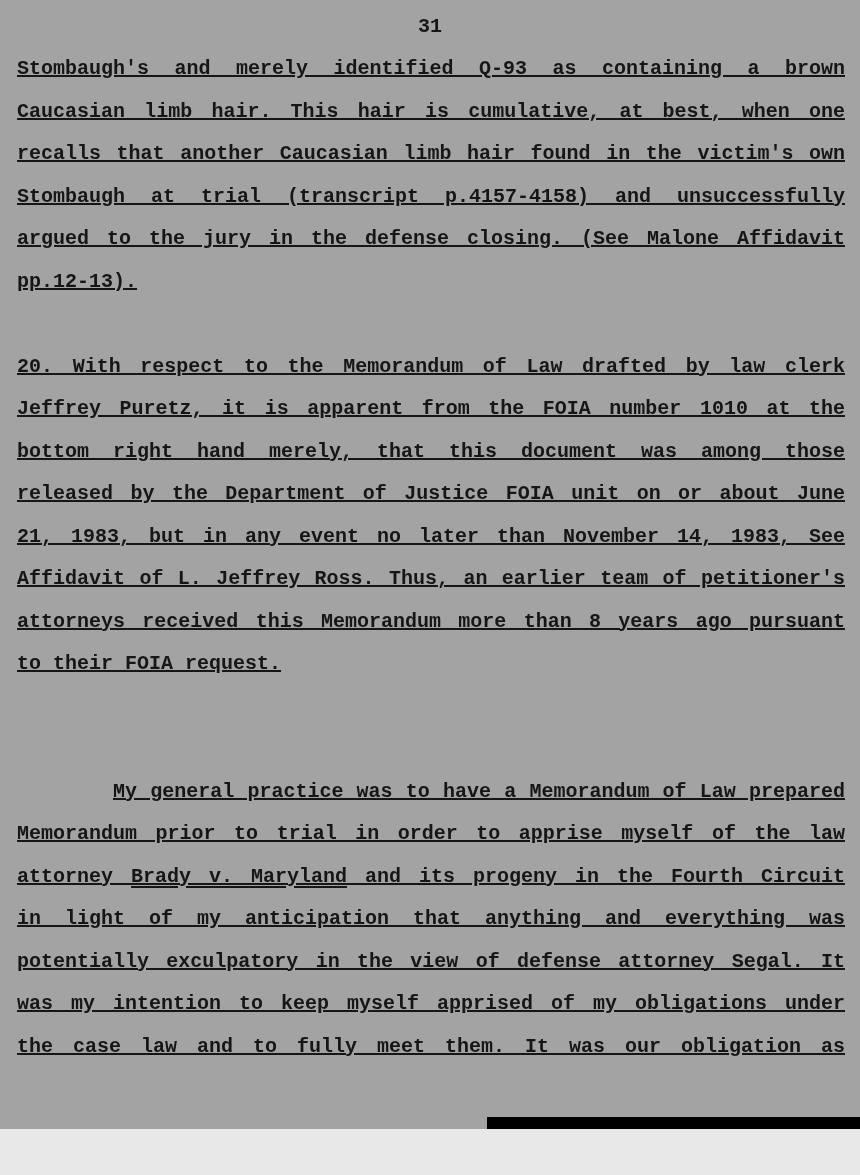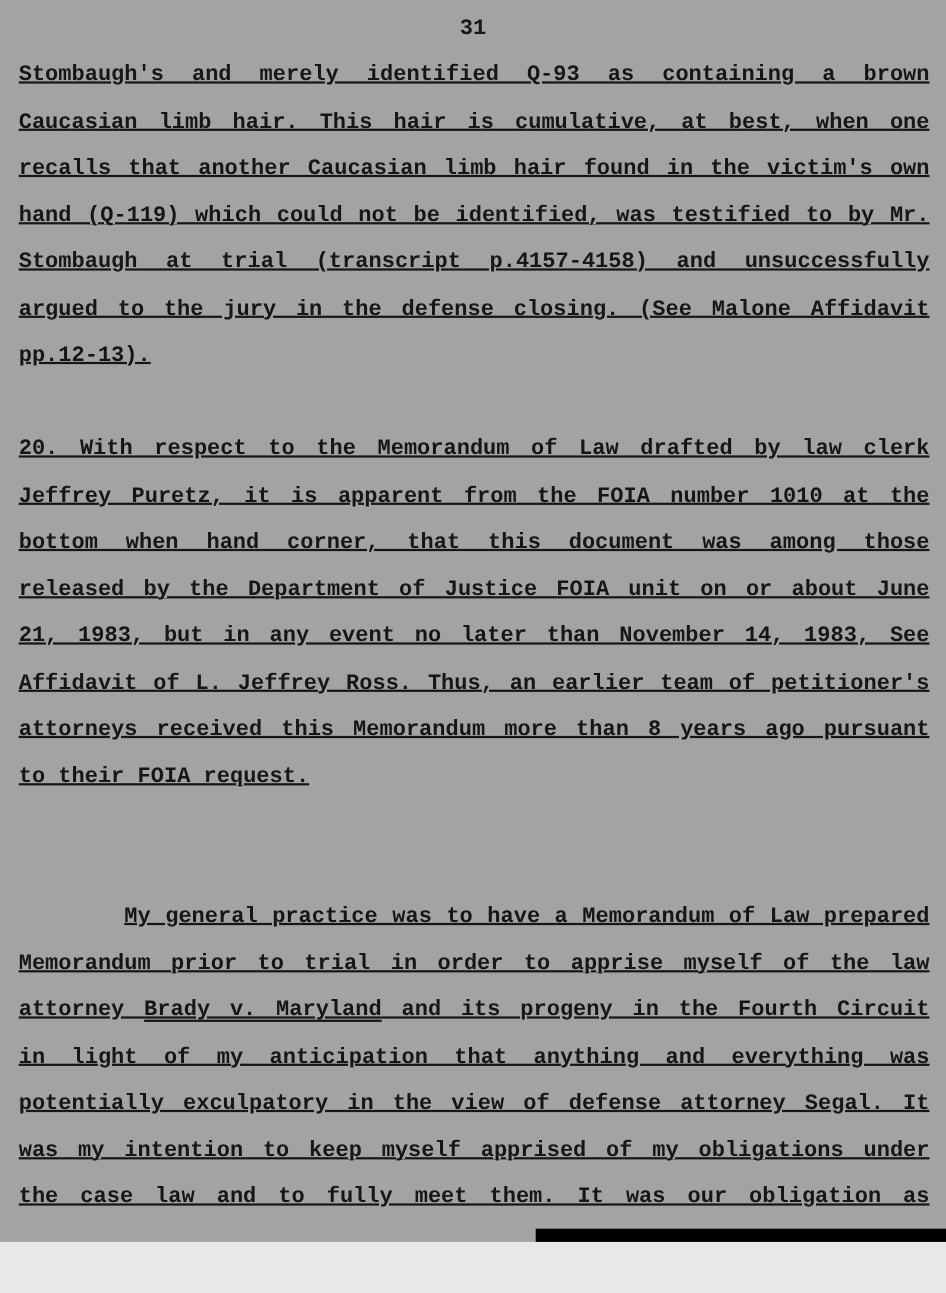--- a/index.html
+++ b/index.html
@@ -58,29 +58,28 @@
 <body>
 
 <div class="page">
   <div class="page-number">31</div>
 
   <div class="doc-body">
       <div class="paragraph" style="margin-top: 0px;">
         <div class="line"><span>Stombaugh's and merely identified Q-93 as containing a brown</span></div>
         <div class="line"><span>Caucasian limb hair.  This hair is cumulative, at best, when one</span></div>
         <div class="line"><span>recalls that another Caucasian limb hair found in the victim's own</span></div>
-        <div class="line"><span>hand (Q-119) which could not be identified, was testified to by Mr.</span></div>
         <div class="line"><span>Stombaugh at trial (transcript p.4157-4158) and unsuccessfully</span></div>
         <div class="line"><span>argued to the jury in the defense closing.  (See Malone Affidavit</span></div>
         <div class="line line-end"><span>pp.12-13).</span></div>
       </div>
       <div class="paragraph" style="margin-top: 42.5px;">
         <div class="line"><span>20.  With respect to the Memorandum of Law drafted by law clerk</span></div>
         <div class="line"><span>Jeffrey Puretz, it is apparent from the FOIA number 1010 at the</span></div>
-        <div class="line"><span>bottom when hand corner, that this document was among those</span></div>
+        <div class="line"><span>bottom right hand merely, that this document was among those</span></div>
         <div class="line"><span>released by the Department of Justice FOIA unit on or about June</span></div>
         <div class="line"><span>21, 1983, but in any event no later than November 14, 1983, See</span></div>
         <div class="line"><span>Affidavit of L. Jeffrey Ross. Thus, an earlier team of petitioner's</span></div>
         <div class="line"><span>attorneys  received this Memorandum more than 8 years ago pursuant</span></div>
         <div class="line line-end"><span>to their FOIA request.</span></div>
       </div>
       <div class="paragraph" style="margin-top: 85px;">
         <div class="line indent"><span>My general practice was to have a Memorandum of Law prepared</span></div>
         <div class="line"><span>Memorandum prior to trial in order to apprise myself of the law</span></div>
         <div class="line"><span>attorney </span><span class="underline">Brady v. Maryland</span><span> and its progeny in the Fourth Circuit</span></div>

